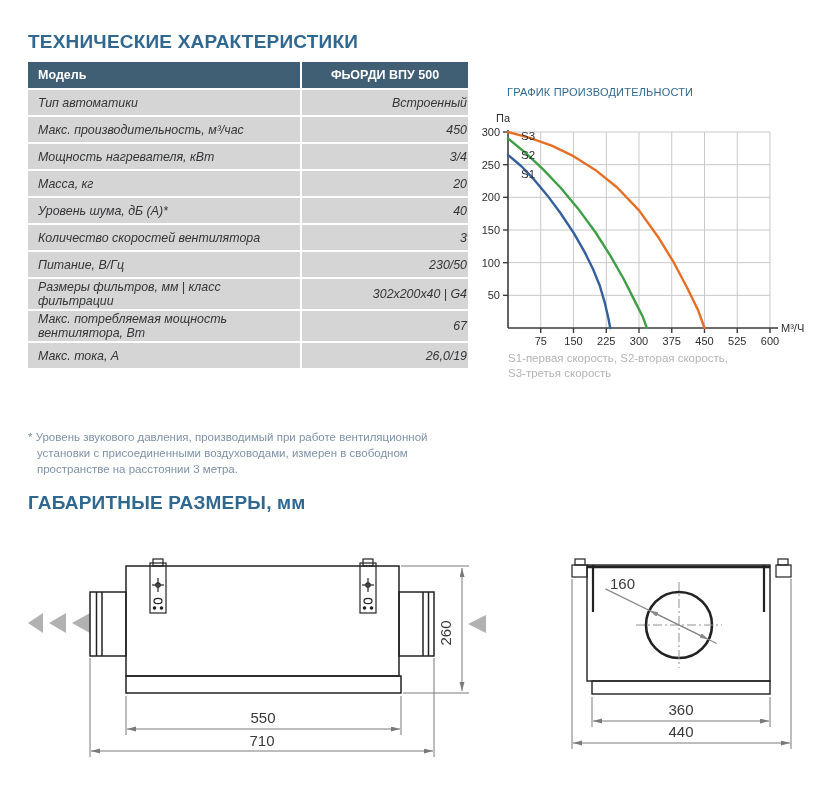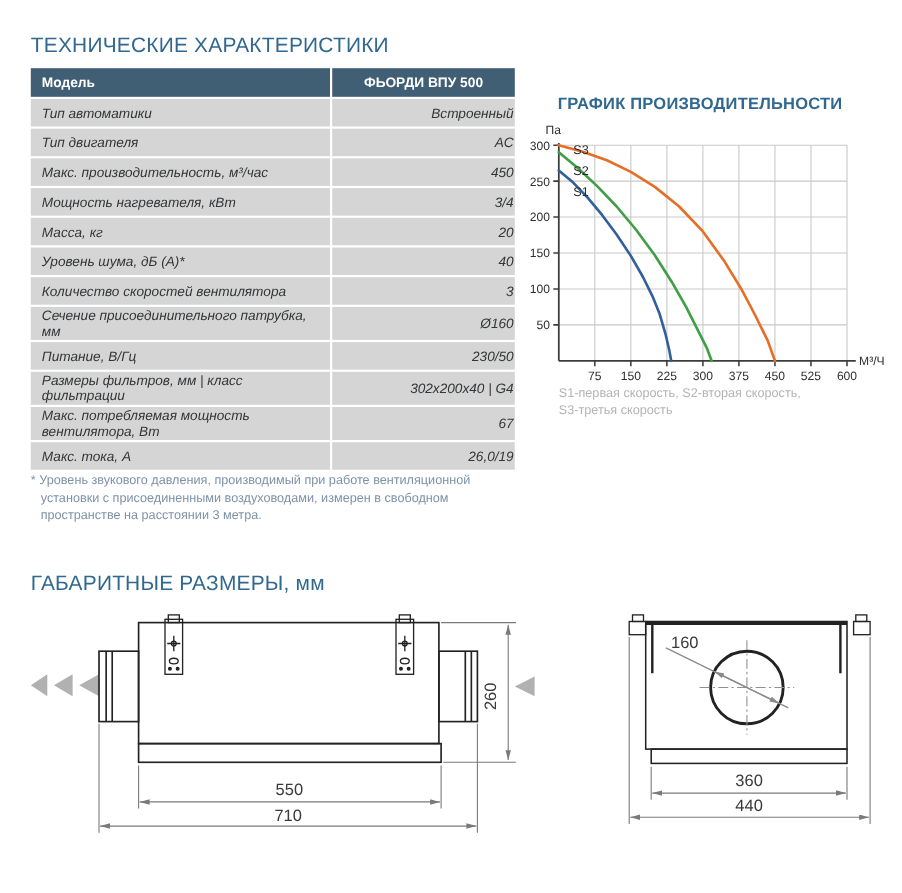--- a/index.html
+++ b/index.html
@@ -1,19 +1,19 @@
 <!DOCTYPE html>
 <html><head>
 <meta charset="utf-8">
 <style>
   html,body{margin:0;padding:0;background:#ffffff;}
   body{width:820px;height:812px;position:relative;font-family:"Liberation Sans",sans-serif;-webkit-font-smoothing:antialiased;}
   .abs{position:absolute;}
-  .sec-title{color:#31688f;font-weight:normal;font-size:19px;letter-spacing:.2px;}
-  .chart-title{color:#31688f;font-weight:bold;font-size:15px;letter-spacing:.2px;}
+  .sec-title{color:#31688f;font-weight:bold;font-size:19px;letter-spacing:.2px;}
+  .chart-title{color:#31688f;font-weight:normal;font-size:11px;letter-spacing:.2px;}
   table.spec{border-collapse:separate;border-spacing:2px;table-layout:fixed;}
   table.spec th{background:#405e74;color:#ffffff;font-size:12.5px;font-weight:bold;height:24px;margin-top:19px;}
   table.spec th.lbl{text-align:left;padding-left:10px;}
   table.spec th.val{text-align:center;}
   table.spec td{background:#d5d5d5;color:#333537;font-size:12.4px;height:23px;font-style:italic;}
   table.spec td.lbl{text-align:left;padding-left:10px;}
   table.spec td.val{text-align:right;margin-left:24px;}
   .footnote{width:408px;font-size:11.5px;line-height:1.4;color:#7e92a6;padding-left:9px;text-indent:-9px;}
   .chart-note{font-size:11.5px;line-height:15px;color:#b4b4b4;}
   svg text.tick{font-size:11px;fill:#2e2e2e;font-family:"Liberation Sans",sans-serif;}
@@ -35,46 +35,38 @@
       <th class="lbl">Модель</th>
       <th class="val">ФЬОРДИ ВПУ 500</th>
     </tr>
   </thead>
   <tbody>
       <tr>
         <td class="lbl">Тип автоматики</td>
         <td class="val">Встроенный</td>
       </tr>
       <tr>
-        <td class="lbl">Тип двигателя</td>
-        <td class="val">AC</td>
-      </tr>
-      <tr>
         <td class="lbl">Макс. производительность, м³/час</td>
         <td class="val">450</td>
       </tr>
       <tr>
         <td class="lbl">Мощность нагревателя, кВт</td>
         <td class="val">3/4</td>
       </tr>
       <tr>
         <td class="lbl">Масса, кг</td>
         <td class="val">20</td>
       </tr>
       <tr>
         <td class="lbl">Уровень шума, дБ (А)*</td>
         <td class="val">40</td>
       </tr>
       <tr>
         <td class="lbl">Количество скоростей вентилятора</td>
         <td class="val">3</td>
-      </tr>
-      <tr>
-        <td class="lbl">Сечение присоединительного патрубка, мм</td>
-        <td class="val">Ø160</td>
       </tr>
       <tr>
         <td class="lbl">Питание, В/Гц</td>
         <td class="val">230/50</td>
       </tr>
       <tr>
         <td class="lbl">Размеры фильтров, мм | класс фильтрации</td>
         <td class="val">302x200x40 | G4</td>
       </tr>
       <tr>
@@ -145,21 +137,21 @@
     <text x="39.1" y="52.78666666666666" class="serieslabel">S2</text>
     <path d="M26.0,26.0 L47.8,31.9 L69.7,39.7 L91.5,50.2 L113.3,63.9 L135.2,81.5 L157.0,104.4 L176.7,131.8 L191.9,156.7 L205.0,181.5 L215.9,203.7 L222.5,222.0" fill="none" stroke="#e56f26" stroke-width="2.4" stroke-linejoin="round" stroke-linecap="round"></path>
     <text x="39.1" y="33.84" class="serieslabel">S3</text>
   </svg>
 
 <div class="abs chart-note" style="left:508px;top:351px;">
   <div>S1-первая скорость, S2-вторая скорость,</div>
   <div>S3-третья скорость</div>
 </div>
 
-<div class="abs sec-title" style="left:28px;top:520px;">ГАБАРИТНЫЕ РАЗМЕРЫ, мм</div>
+<div class="abs sec-title" style="left:28px;top:492px;">ГАБАРИТНЫЕ РАЗМЕРЫ, мм</div>
 
 <svg class="abs" style="left:20px;top:548px;" width="482" height="232">
   <defs>
     <marker id="arL" markerWidth="10" markerHeight="6" refX="9" refY="2.5" orient="auto-start-reverse" markerUnits="userSpaceOnUse">
       <path d="M0,0 L9,2.5 L0,5 z" fill="#7a7a7a"></path>
     </marker>
   </defs>
 
   <g fill="#b1b1b1">
     <polygon points="8,75 23,65 23,85"></polygon>

